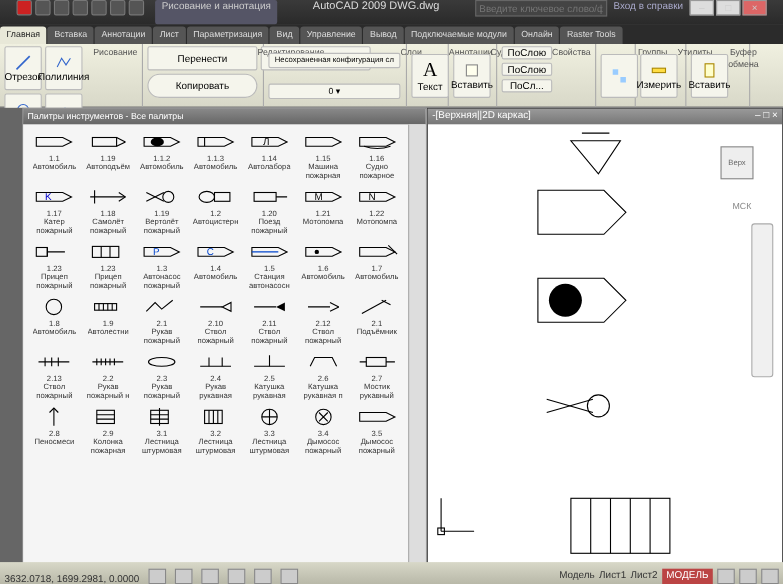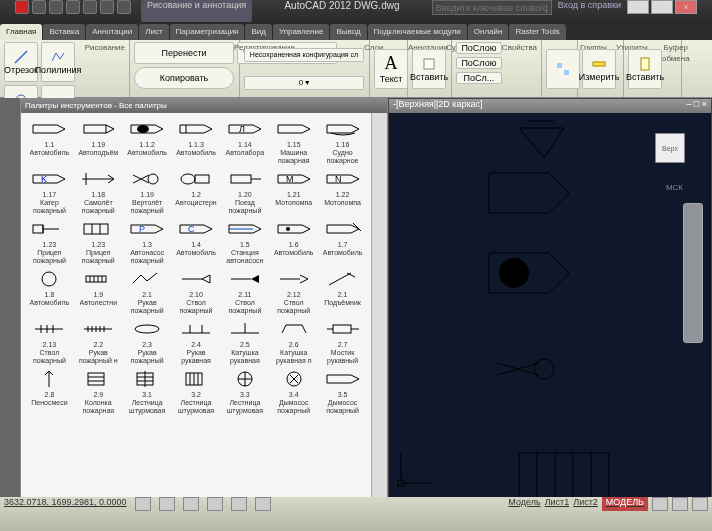--- a/index.html
+++ b/index.html
@@ -24,45 +24,45 @@
 .workspace { position:absolute; top:98px; left:0; right:0; bottom:18px; display:flex; background:#666;padding-left:20px; }
 .palette { width:368px; background:#f5f5f5; border:1px solid #888; display:flex; flex-direction:column; }
 .palette-title { height:14px; background:linear-gradient(#888,#666); color:#fff; font-size:8px; padding:0 4px; line-height:14px; }
 .palette-grid { flex:1; overflow:hidden; padding:4px; }
 .prow { display:flex; }
 .pcell { width:50px; display:flex; flex-direction:column; align-items:center; margin-bottom:2px; }
 .picon { width:44px; height:24px; display:flex; align-items:center; justify-content:center; }
 .picon svg { width:40px; height:20px; }
 .plabel { font-size:7px; text-align:center; line-height:8px; height:24px; overflow:hidden; color:#333; }
 .palette-side { width:16px; background:#ddd; border-left:1px solid #aaa; }
-.drawing { flex:1; background:#0f172a; position:relative; border:1px solid #444; }
+.drawing { flex:1; background:#ffffff; position:relative; border:1px solid #444; }
 .drawing-title { height:14px; background:linear-gradient(#999,#777); color:#fff; font-size:8px; padding:0 4px; display:flex; justify-content:space-between; }
 .canvas { position:absolute; top:14px; left:0; right:0; bottom:0; }
 .viewcube { position:absolute; top:10px; right:16px; width:50px; height:50px; }
 .viewcube .cube { width:30px; height:30px; border:1px solid #888; background:#eee; position:absolute; top:10px; left:10px; text-align:center; line-height:30px; font-size:7px; color:#666; }
 .navbar { position:absolute; top:90px; right:8px; width:20px; height:140px; background:rgba(230,230,230,0.6); border:1px solid #aaa; border-radius:3px; }
-.statusbar { position:absolute; bottom:0; left:0; right:0; height:34px; background:linear-gradient(#d8d8c8,#b8b8a8); display:flex; align-items:flex-start; font-size:8px; color:#333; padding:0 4px; gap:8px;text-decoration:underline; }
+.statusbar { position:absolute; bottom:0; left:0; right:0; height:20px; background:linear-gradient(#d8d8c8,#b8b8a8); display:flex; align-items:flex-end; font-size:8px; color:#333; padding:0 4px; gap:8px; }
 .statusbar .sright { margin-left:auto; display:flex; gap:4px; }
 .sbtn { width:16px; height:14px; background:#ccc; border:1px solid #888; }
 </style>
 </head>
 <body>
 
 <div class="titlebar">
   <div class="qat">
     <div class="qicon" style="background:#c22;"></div>
     <div class="qicon"></div>
     <div class="qicon"></div>
     <div class="qicon"></div>
     <div class="qicon"></div>
     <div class="qicon"></div>
     <div class="qicon"></div>
   </div>
   <div style="margin-left:10px;background:#556;padding:0 6px;border-radius:2px;">Рисование и аннотация</div>
-  <div class="title">AutoCAD 2012   DWG.dwg</div>
+  <div class="title">AutoCAD 2009   DWG.dwg</div>
   <input class="search" placeholder="Введите ключевое слово/фразу" style="">
   <span style="color:#aac;margin-right:6px;">Вход в справки</span>
   <div class="winctrl">
     <div class="wbtn">–</div>
     <div class="wbtn">□</div>
     <div class="wbtn" style="background:#d66;">×</div>
   </div>
 </div>
 
 <div class="tabs">

